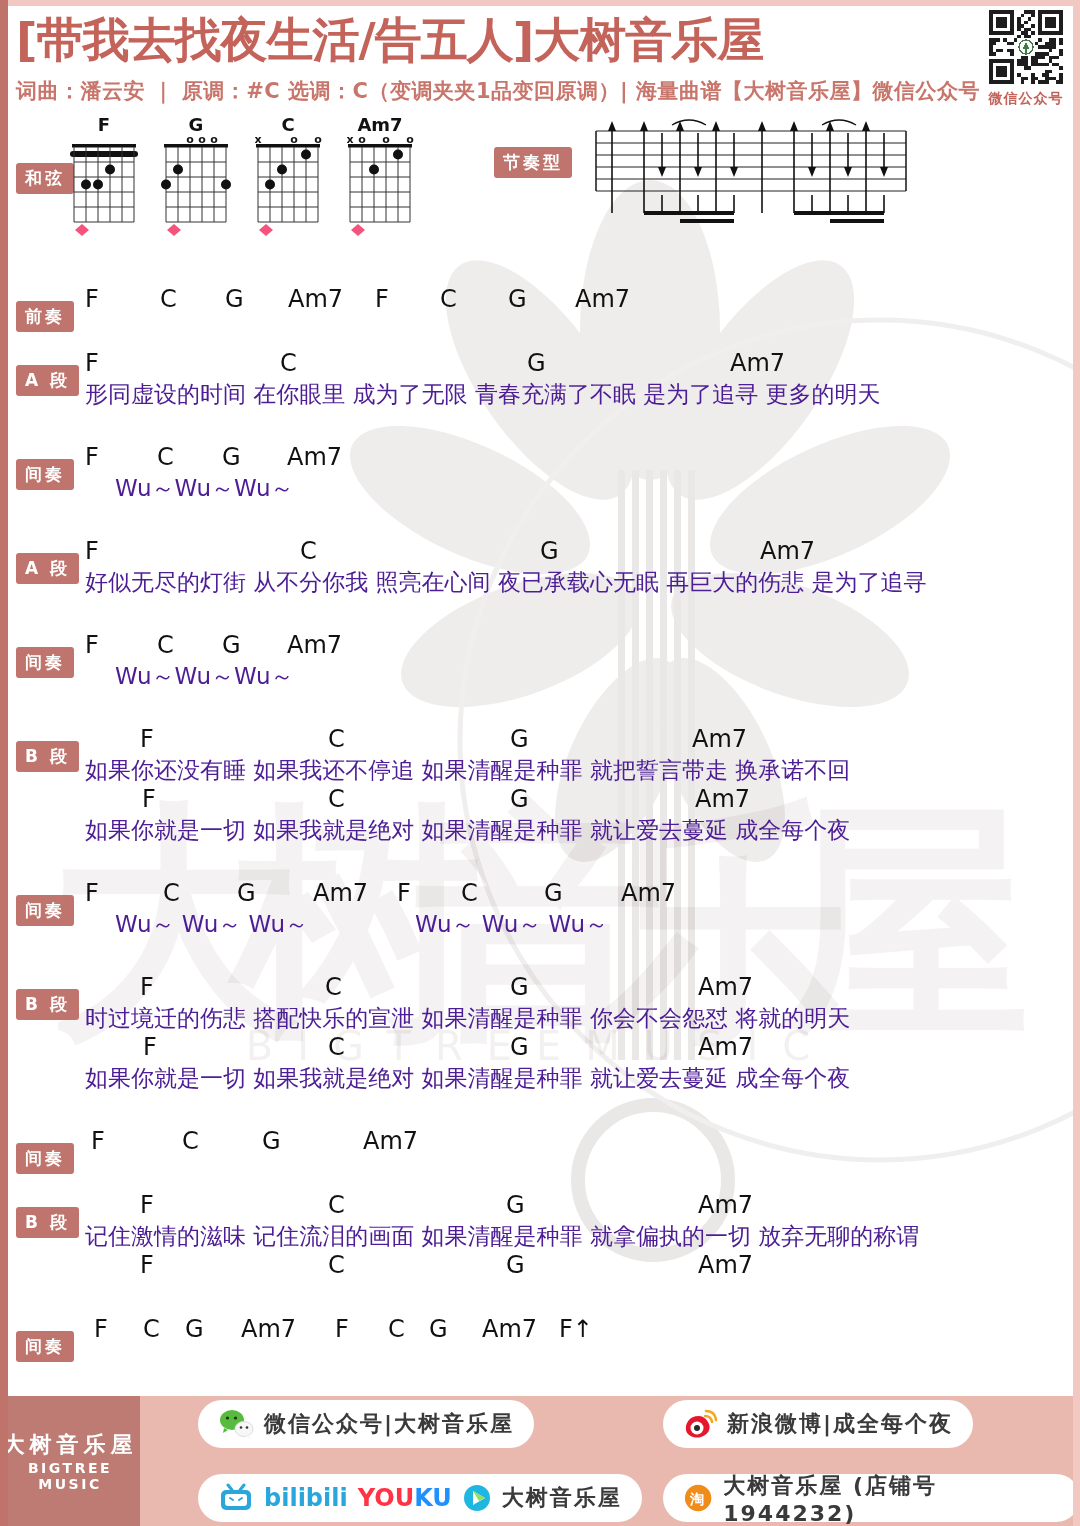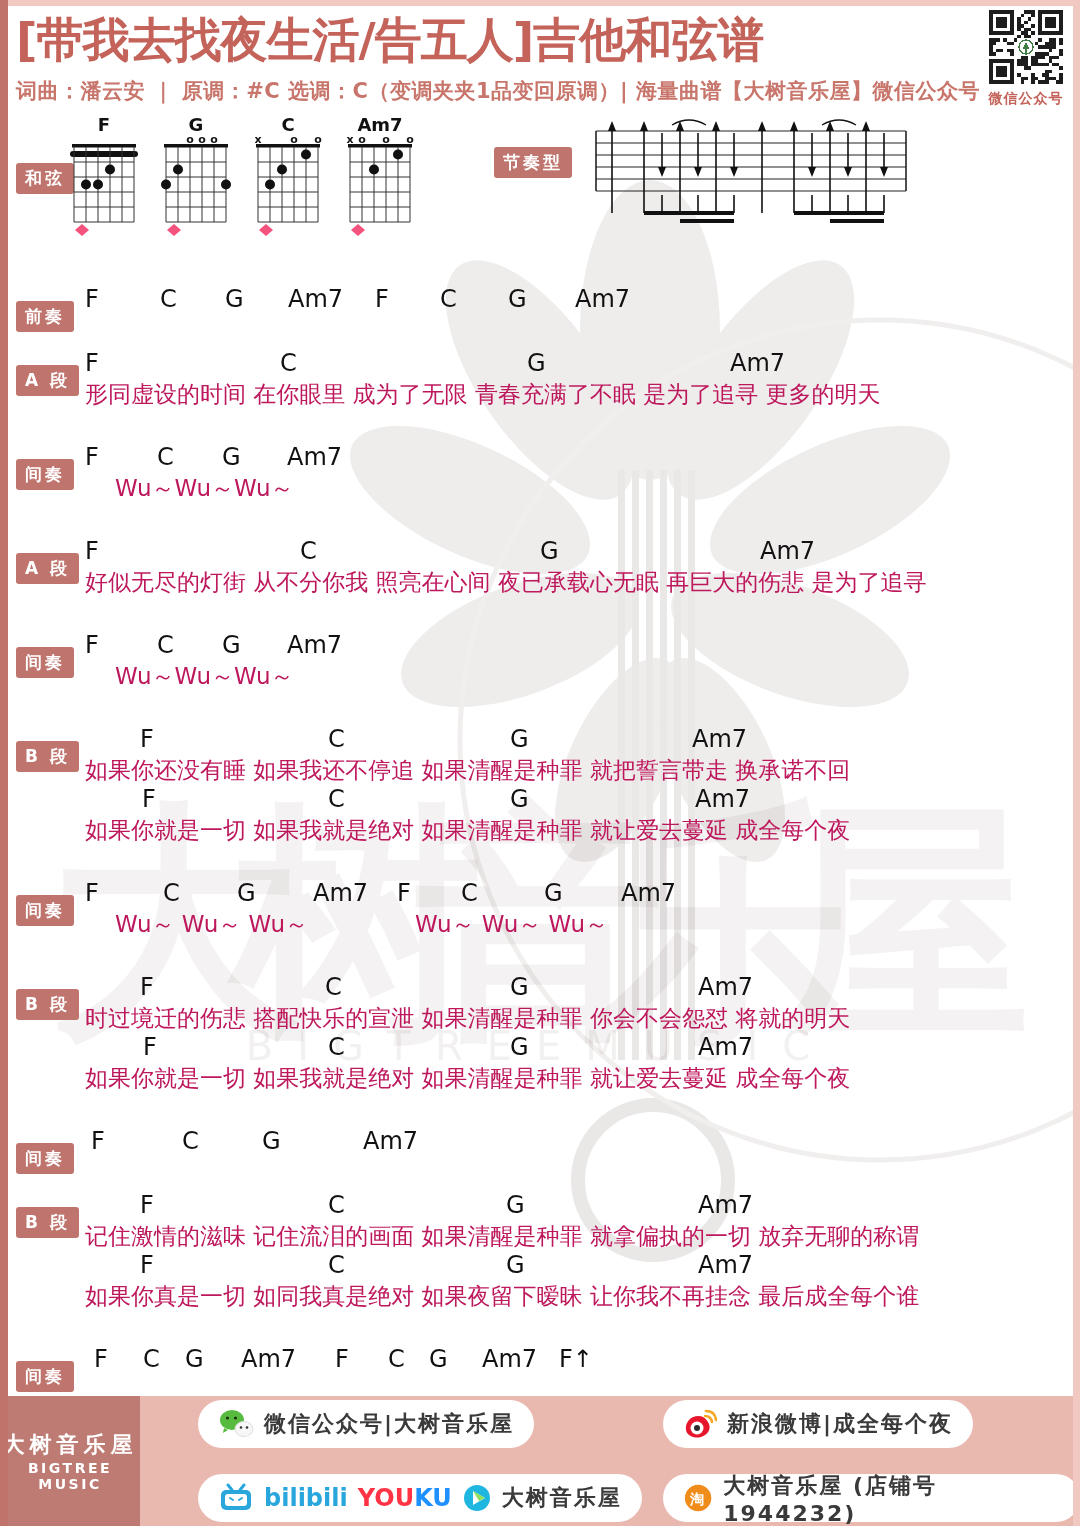--- a/index.html
+++ b/index.html
@@ -30,21 +30,21 @@
   .diagrams{position:absolute;left:60px;top:0;display:flex;gap:6px;}
   .badge-jiezou{position:absolute;left:494px;top:30px;}
   .rhythm{position:absolute;left:586px;top:0;}
 
   
   .song{position:relative;z-index:2;margin-top:36px;}
   .section{position:relative;margin-bottom:34px;}
   .sec-badge{position:absolute;left:16px;top:16px;z-index:3;}
   .row{position:relative;height:30px;}
   .chord{position:absolute;top:0;font-size:24px;font-weight:500;color:#111;}
-  .lyric{position:absolute;top:0;font-size:23px;font-weight:500;color:#be185d;white-space:pre;}
+  .lyric{position:absolute;top:0;font-size:23px;font-weight:500;color:#4c1d95;white-space:pre;}
 
   
   .footer{position:absolute;left:0;right:0;bottom:0;height:130px;background:#e9b9b0;z-index:7;display:flex;}
   .brand{width:140px;background:#bd7b73;color:#fff;display:flex;flex-direction:column;
          justify-content:center;align-items:center;}
   .brand-cn{font-size:22px;letter-spacing:5px;font-weight:700;}
   .brand-en{font-size:14px;letter-spacing:2.5px;margin-top:0;font-weight:600;text-align:center;}
   .pills{flex:1;display:grid;grid-template-columns:465px auto;align-content:center;row-gap:26px;padding-left:58px;}
   .pill{background:#fff;border-radius:26px;height:48px;display:inline-flex;align-items:center;gap:10px;
         padding:0 20px;width:fit-content;font-size:22px;color:#3a3a3a;letter-spacing:2px;font-weight:600;cursor:pointer;}
@@ -81,21 +81,21 @@
     <circle cx="880" cy="740" r="420" fill="none" stroke="#f1eeee" stroke-width="5"></circle>
     <text x="540" y="1010" font-size="250" font-weight="700" fill="rgba(120,90,85,0.08)" text-anchor="middle" textLength="980">大树音乐屋</text>
     <text x="540" y="1060" font-size="40" letter-spacing="24" fill="rgba(120,90,85,0.09)" text-anchor="middle">BIGTREEMUSIC</text>
   </svg>
 
   <div class="b-top"></div>
   <div class="b-left"></div>
   <div class="b-right"></div>
 
   <div class="header">
-    <div class="title">[带我去找夜生活/告五人]吉他和弦谱</div>
+    <div class="title">[带我去找夜生活/告五人]大树音乐屋</div>
     <div class="subtitle">词曲：潘云安 ｜ 原调：#C 选调：C（变调夹夹1品变回原调）| 海量曲谱【大树音乐屋】微信公众号</div>
   </div>
   <div class="qr">
     <svg id="qr-svg" width="74" height="74" viewBox="0 0 21 21" shape-rendering="crispEdges">
         <rect x="0" y="0" width="21" height="21" fill="#fff"></rect>
         <rect x="10" y="0" width="1" height="1" fill="#1d1d1d"></rect>
         <rect x="11" y="0" width="1" height="1" fill="#1d1d1d"></rect>
         <rect x="12" y="0" width="1" height="1" fill="#1d1d1d"></rect>
         <rect x="9" y="1" width="1" height="1" fill="#1d1d1d"></rect>
         <rect x="12" y="1" width="1" height="1" fill="#1d1d1d"></rect>
@@ -512,23 +512,20 @@
         </div>
         <div class="row">
           <span class="lyric" style="left: 85px;">记住激情的滋味 记住流泪的画面 如果清醒是种罪 就拿偏执的一切 放弃无聊的称谓</span>
         </div>
         <div class="row">
           <span class="chord" style="left: 140px;">F</span>
           <span class="chord" style="left: 328px;">C</span>
           <span class="chord" style="left: 506px;">G</span>
           <span class="chord" style="left: 698px;">Am7</span>
         </div>
-        <div class="row">
-          <span class="lyric" style="left: 85px;">如果你真是一切 如同我真是绝对 如果夜留下暧昧 让你我不再挂念 最后成全每个谁</span>
-        </div>
       </div>
       <div class="section">
         <span class="badge sec-badge">间奏</span>
         <div class="row">
           <span class="chord" style="left: 94px;">F</span>
           <span class="chord" style="left: 143px;">C</span>
           <span class="chord" style="left: 185px;">G</span>
           <span class="chord" style="left: 241px;">Am7</span>
           <span class="chord" style="left: 335px;">F</span>
           <span class="chord" style="left: 388px;">C</span>

